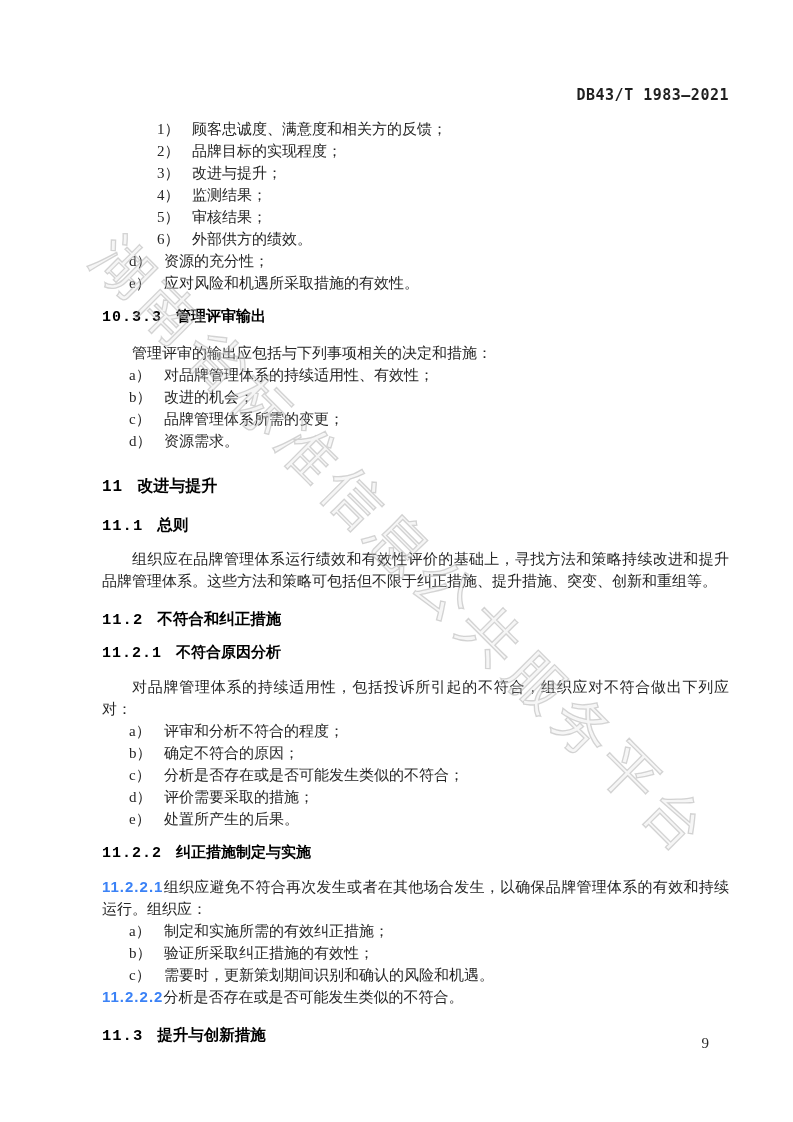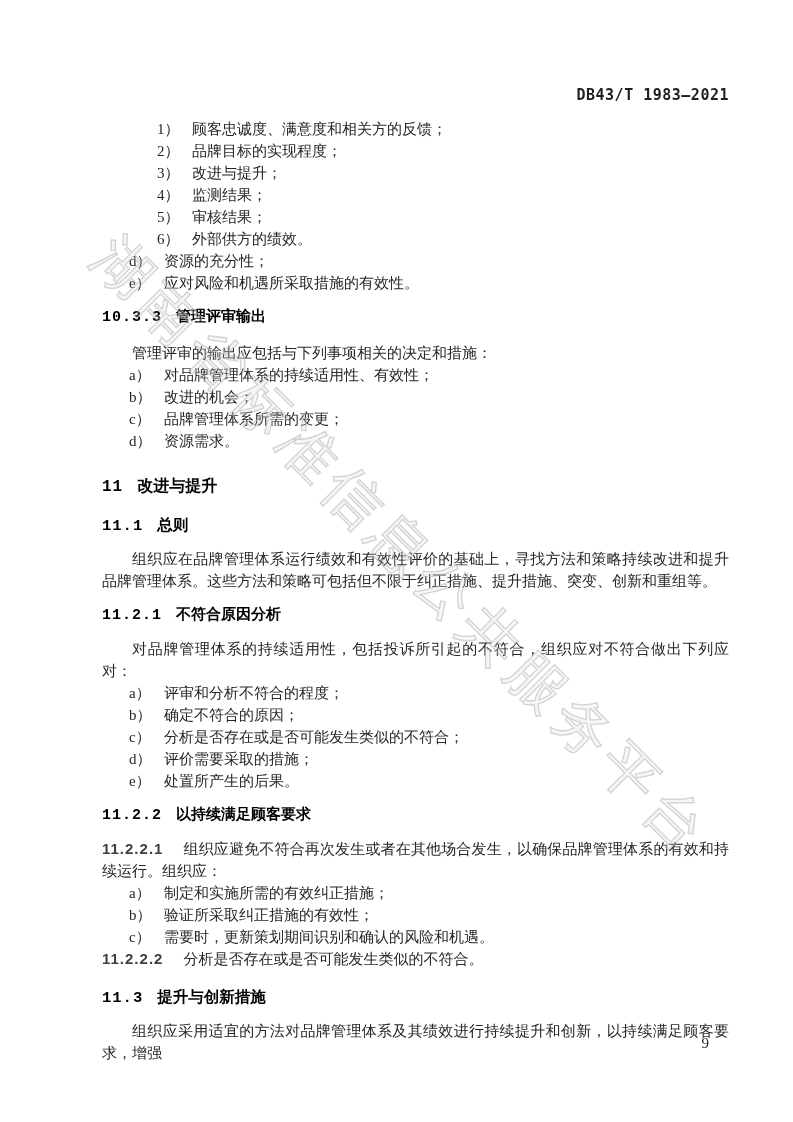--- a/index.html
+++ b/index.html
@@ -65,22 +65,22 @@
   .numpara {
     margin: 12px 0 0 0;
     text-align: justify;
     line-height: 22px;
   }
   .numpara.flush { margin-top: 0; }
   .numpara .pnum {
     font-family: "Liberation Sans", "DejaVu Sans", sans-serif;
     font-weight: bold;
     letter-spacing: 1px;
-    margin-right: 20px;
-    color: #404040;
+    margin-right: 0;
+    color: #3b82f6;
   }
 
   .page-number {
     position: absolute;
     right: 84px;
     bottom: 70px;
     font-family: "Liberation Serif", "DejaVu Serif", serif;
     font-size: 15px;
     color: #2a2a2a;
     z-index: 1;
@@ -180,20 +180,24 @@
       <span class="ttl">改进与提升</span>
     </div>
 
     <div class="heading h-sec">
       <span class="num">11.1</span>
       <span class="ttl">总则</span>
     </div>
 
     <p class="para">组织应在品牌管理体系运行绩效和有效性评价的基础上，寻找方法和策略持续改进和提升品牌管理体系。这些方法和策略可包括但不限于纠正措施、提升措施、突变、创新和重组等。</p>
 
+    <div class="heading h-sec">
+      <span class="num">11.2</span>
+      <span class="ttl">不符合和纠正措施</span>
+    </div>
 
     <div class="heading h-sub">
       <span class="num">11.2.1</span>
       <span class="ttl">不符合原因分析</span>
     </div>
 
     <p class="para">对品牌管理体系的持续适用性，包括投诉所引起的不符合，组织应对不符合做出下列应对：</p>
 
     <div class="list">
       <div class="li indent-1">
@@ -213,21 +217,21 @@
         <span class="txt">评价需要采取的措施；</span>
       </div>
       <div class="li indent-1">
         <span class="marker">e）</span>
         <span class="txt">处置所产生的后果。</span>
       </div>
     </div>
 
     <div class="heading h-sub">
       <span class="num">11.2.2</span>
-      <span class="ttl">以持续满足顾客要求</span>
+      <span class="ttl">纠正措施制定与实施</span>
     </div>
 
     <p class="numpara">
       <b class="pnum">11.2.2.1</b><span>组织应避免不符合再次发生或者在其他场合发生，以确保品牌管理体系的有效和持续运行。组织应：</span>
     </p>
 
     <div class="list">
       <div class="li indent-1">
         <span class="marker">a）</span>
         <span class="txt">制定和实施所需的有效纠正措施；</span>
@@ -244,19 +248,18 @@
 
     <p class="numpara flush">
       <b class="pnum">11.2.2.2</b><span>分析是否存在或是否可能发生类似的不符合。</span>
     </p>
 
     <div class="heading h-sec">
       <span class="num">11.3</span>
       <span class="ttl">提升与创新措施</span>
     </div>
 
-    <p class="para">组织应采用适宜的方法对品牌管理体系及其绩效进行持续提升和创新，以持续满足顾客要求，增强</p>
 
   </div>
 
   <div class="page-number">9</div>
 
 </div>
 
 </body></html>

